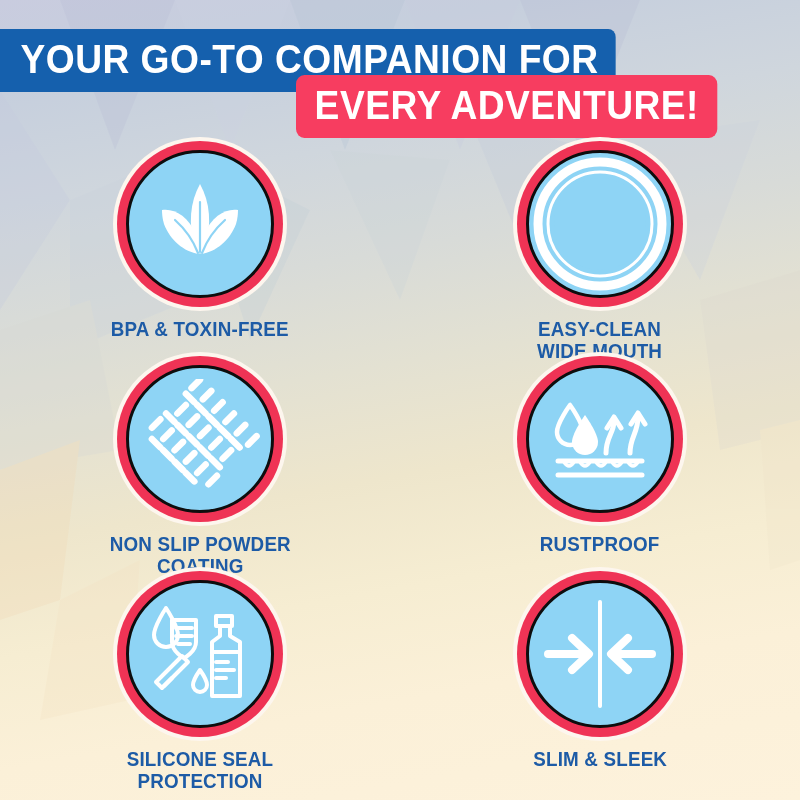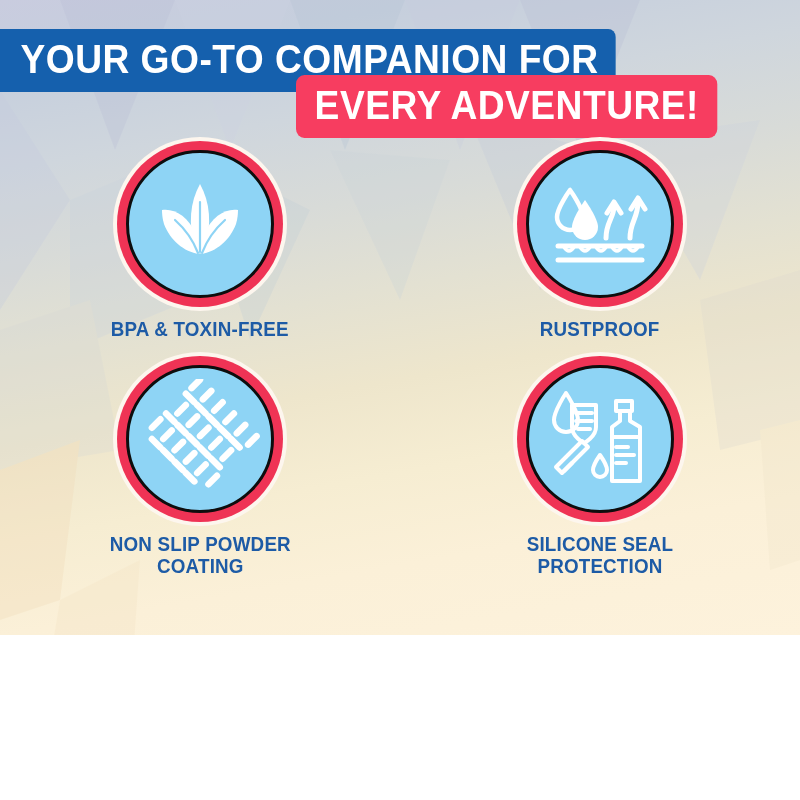--- a/index.html
+++ b/index.html
@@ -1,21 +1,21 @@
 <!DOCTYPE html>
 <html><head>
 <meta charset="utf-8">
 <style>
   * { margin:0; padding:0; box-sizing:border-box; }
   html, body {
     width:800px; height:800px; overflow:hidden;
     font-family:"Liberation Sans", sans-serif;
   }
   #poster {
-    position:relative; width:800px; height:635px; overflow:hidden;
+    position:relative; width:800px; height:800px; overflow:hidden;
     background:
       linear-gradient(170deg,
         #c9ccdf 0%,
         #c6cfdd 10%,
         #cfd6dd 22%,
         #d8dbd8 34%,
         #e3e1d2 46%,
         #eee6cc 58%,
         #f6edd2 70%,
         #fbf0d8 82%,
@@ -137,49 +137,31 @@
           </g>
         </svg>
       </div>
       <div class="cap">
         <span>BPA &amp; TOXIN-FREE</span>
       </div>
     </div>
 
 
 
-
-    <div class="cell">
-      <div class="badge">
-        <svg width="112" height="112" viewBox="0 0 112 112">
-          <g fill="none" stroke="#ffffff" stroke-width="4.5" stroke-linecap="round" stroke-linejoin="round">
-            <path d="M26 22 C26 22 13 40 13 49 A13 13 0 0 0 39 49 C39 40 26 22 26 22 Z"></path>
-          </g>
-          <path d="M41 32 C41 32 28 50 28 59 A13 13 0 0 0 54 59 C54 50 41 32 41 32 Z" fill="#ffffff"></path>
-          <g fill="none" stroke="#ffffff" stroke-width="5" stroke-linecap="round" stroke-linejoin="round">
-            <path d="M62 70 C62 54 70 50 70 38"></path>
-            <path d="M63 45 L70 34 L77 45"></path>
-            <path d="M86 70 C86 54 94 50 94 34"></path>
-            <path d="M87 41 L94 30 L101 41"></path>
-          </g>
-          <g stroke="#ffffff" stroke-width="5" stroke-linecap="round">
-            <path d="M14 78 L98 78"></path>
-            <path d="M14 92 L98 92"></path>
-          </g>
-          <g fill="none" stroke="#ffffff" stroke-width="3.5" stroke-linecap="round">
-            <path d="M20 79 q5 8 10 0"></path>
-            <path d="M36 79 q5 8 10 0"></path>
-            <path d="M52 79 q5 8 10 0"></path>
-            <path d="M68 79 q5 8 10 0"></path>
-            <path d="M84 79 q5 8 10 0"></path>
-          </g>
-        </svg>
-      </div>
-      <div class="cap">
-        <span>RUSTPROOF</span>
+    <div class="cell">
+      <div class="badge">
+        <svg width="134" height="134" viewBox="0 0 134 134">
+          <circle cx="67" cy="67" r="62" fill="none" stroke="#ffffff" stroke-width="9"></circle>
+          <circle cx="67" cy="67" r="52" fill="none" stroke="#ffffff" stroke-width="3"></circle>
+          <circle cx="67" cy="67" r="46" fill="#8ed4f5"></circle>
+        </svg>
+      </div>
+      <div class="cap">
+        <span>EASY-CLEAN</span>
+        <span>WIDE MOUTH</span>
       </div>
     </div>
 
     <div class="cell">
       <div class="badge">
         <svg width="120" height="120" viewBox="0 0 120 120">
           <g stroke="#ffffff" stroke-width="6.5" stroke-linecap="round">
             <g transform="rotate(45 60 60)">
               <g transform="translate(16,16)">
                 <line x1="2" y1="2" x2="2" y2="14"></line>
@@ -219,20 +201,51 @@
                 <line x1="42" y1="78" x2="54" y2="78"></line>
                   <line x1="58" y1="78" x2="70" y2="78"></line>
               </g>
             </g>
           </g>
         </svg>
       </div>
       <div class="cap">
         <span>NON SLIP POWDER</span>
         <span>COATING</span>
+      </div>
+    </div>
+
+    <div class="cell">
+      <div class="badge">
+        <svg width="112" height="112" viewBox="0 0 112 112">
+          <g fill="none" stroke="#ffffff" stroke-width="4.5" stroke-linecap="round" stroke-linejoin="round">
+            <path d="M26 22 C26 22 13 40 13 49 A13 13 0 0 0 39 49 C39 40 26 22 26 22 Z"></path>
+          </g>
+          <path d="M41 32 C41 32 28 50 28 59 A13 13 0 0 0 54 59 C54 50 41 32 41 32 Z" fill="#ffffff"></path>
+          <g fill="none" stroke="#ffffff" stroke-width="5" stroke-linecap="round" stroke-linejoin="round">
+            <path d="M62 70 C62 54 70 50 70 38"></path>
+            <path d="M63 45 L70 34 L77 45"></path>
+            <path d="M86 70 C86 54 94 50 94 34"></path>
+            <path d="M87 41 L94 30 L101 41"></path>
+          </g>
+          <g stroke="#ffffff" stroke-width="5" stroke-linecap="round">
+            <path d="M14 78 L98 78"></path>
+            <path d="M14 92 L98 92"></path>
+          </g>
+          <g fill="none" stroke="#ffffff" stroke-width="3.5" stroke-linecap="round">
+            <path d="M20 79 q5 8 10 0"></path>
+            <path d="M36 79 q5 8 10 0"></path>
+            <path d="M52 79 q5 8 10 0"></path>
+            <path d="M68 79 q5 8 10 0"></path>
+            <path d="M84 79 q5 8 10 0"></path>
+          </g>
+        </svg>
+      </div>
+      <div class="cap">
+        <span>RUSTPROOF</span>
       </div>
     </div>
 
 
     <div class="cell">
       <div class="badge">
         <svg width="116" height="116" viewBox="0 0 116 116">
           <g fill="none" stroke="#ffffff" stroke-width="4" stroke-linecap="round" stroke-linejoin="round">
             <path d="M24 12 C24 12 12 30 12 39 A12 12 0 0 0 36 39 C36 30 24 12 24 12 Z"></path>
             <path d="M30 24 L54 24 L54 46 C54 56 42 62 42 62 C42 62 30 56 30 46 Z"></path>
@@ -250,15 +263,31 @@
             <path d="M74 82 L84 82"></path>
           </g>
         </svg>
       </div>
       <div class="cap">
         <span>SILICONE SEAL</span>
         <span>PROTECTION</span>
       </div>
     </div>
 
+    <div class="cell">
+      <div class="badge">
+        <svg width="124" height="124" viewBox="0 0 124 124">
+          <g stroke="#ffffff" stroke-linecap="round" stroke-linejoin="round" fill="none">
+            <path d="M62 10 L62 114" stroke-width="4"></path>
+            <path d="M10 62 L50 62" stroke-width="8"></path>
+            <path d="M34 46 L51 62 L34 78" stroke-width="8"></path>
+            <path d="M114 62 L74 62" stroke-width="8"></path>
+            <path d="M90 46 L73 62 L90 78" stroke-width="8"></path>
+          </g>
+        </svg>
+      </div>
+      <div class="cap">
+        <span>SLIM &amp; SLEEK</span>
+      </div>
+    </div>
 
   </div>
 </div>
 
 </body></html>

